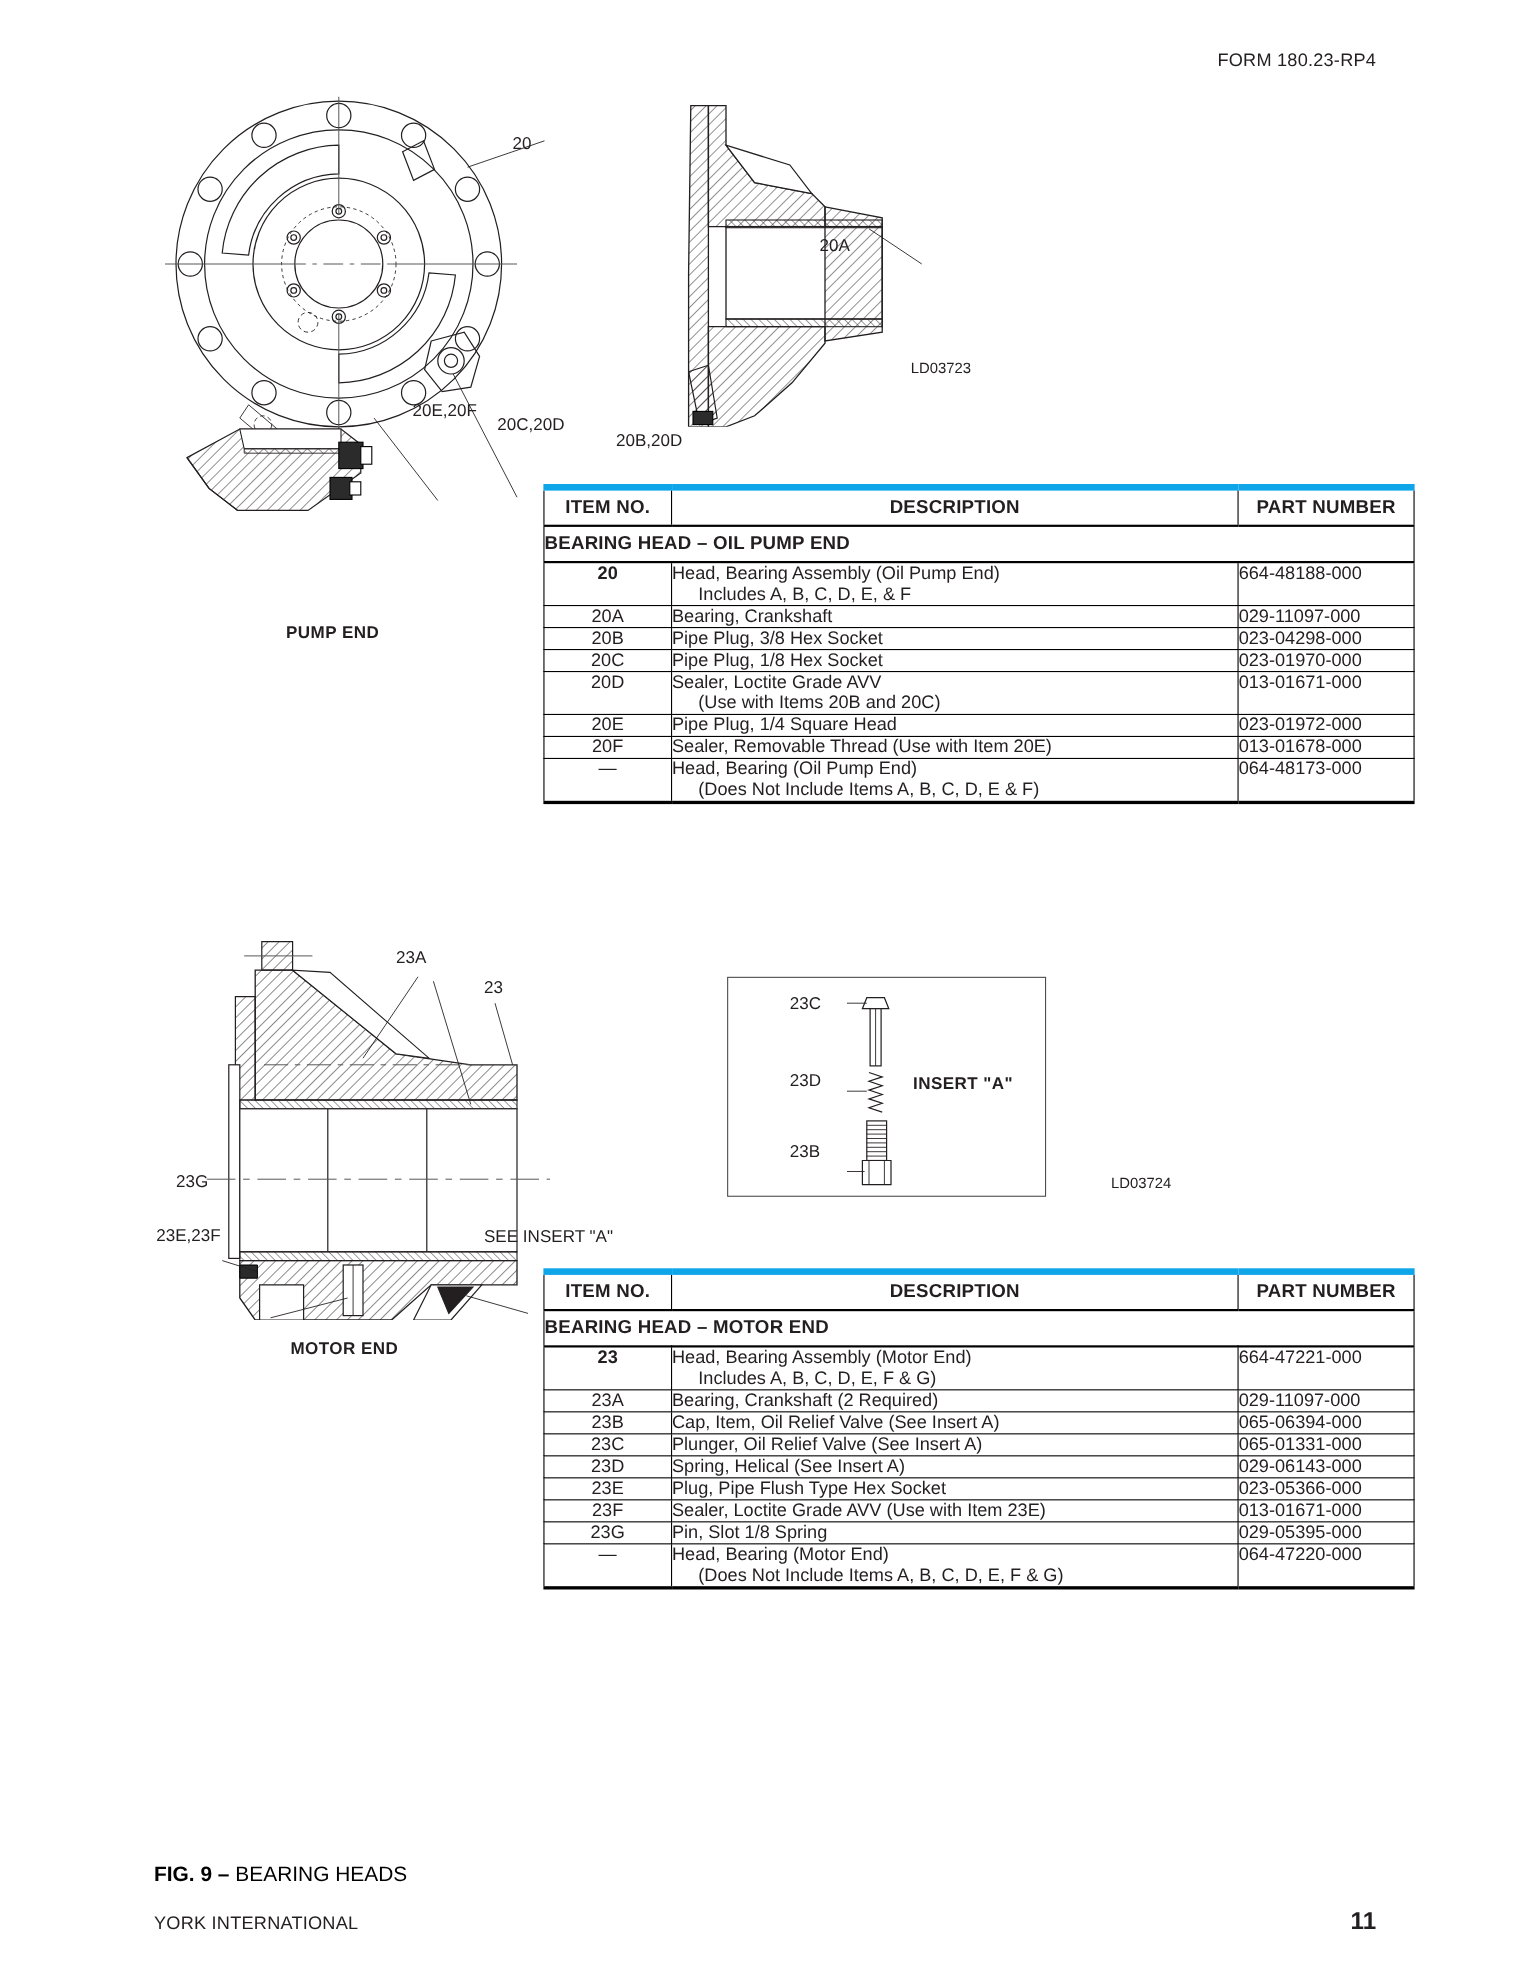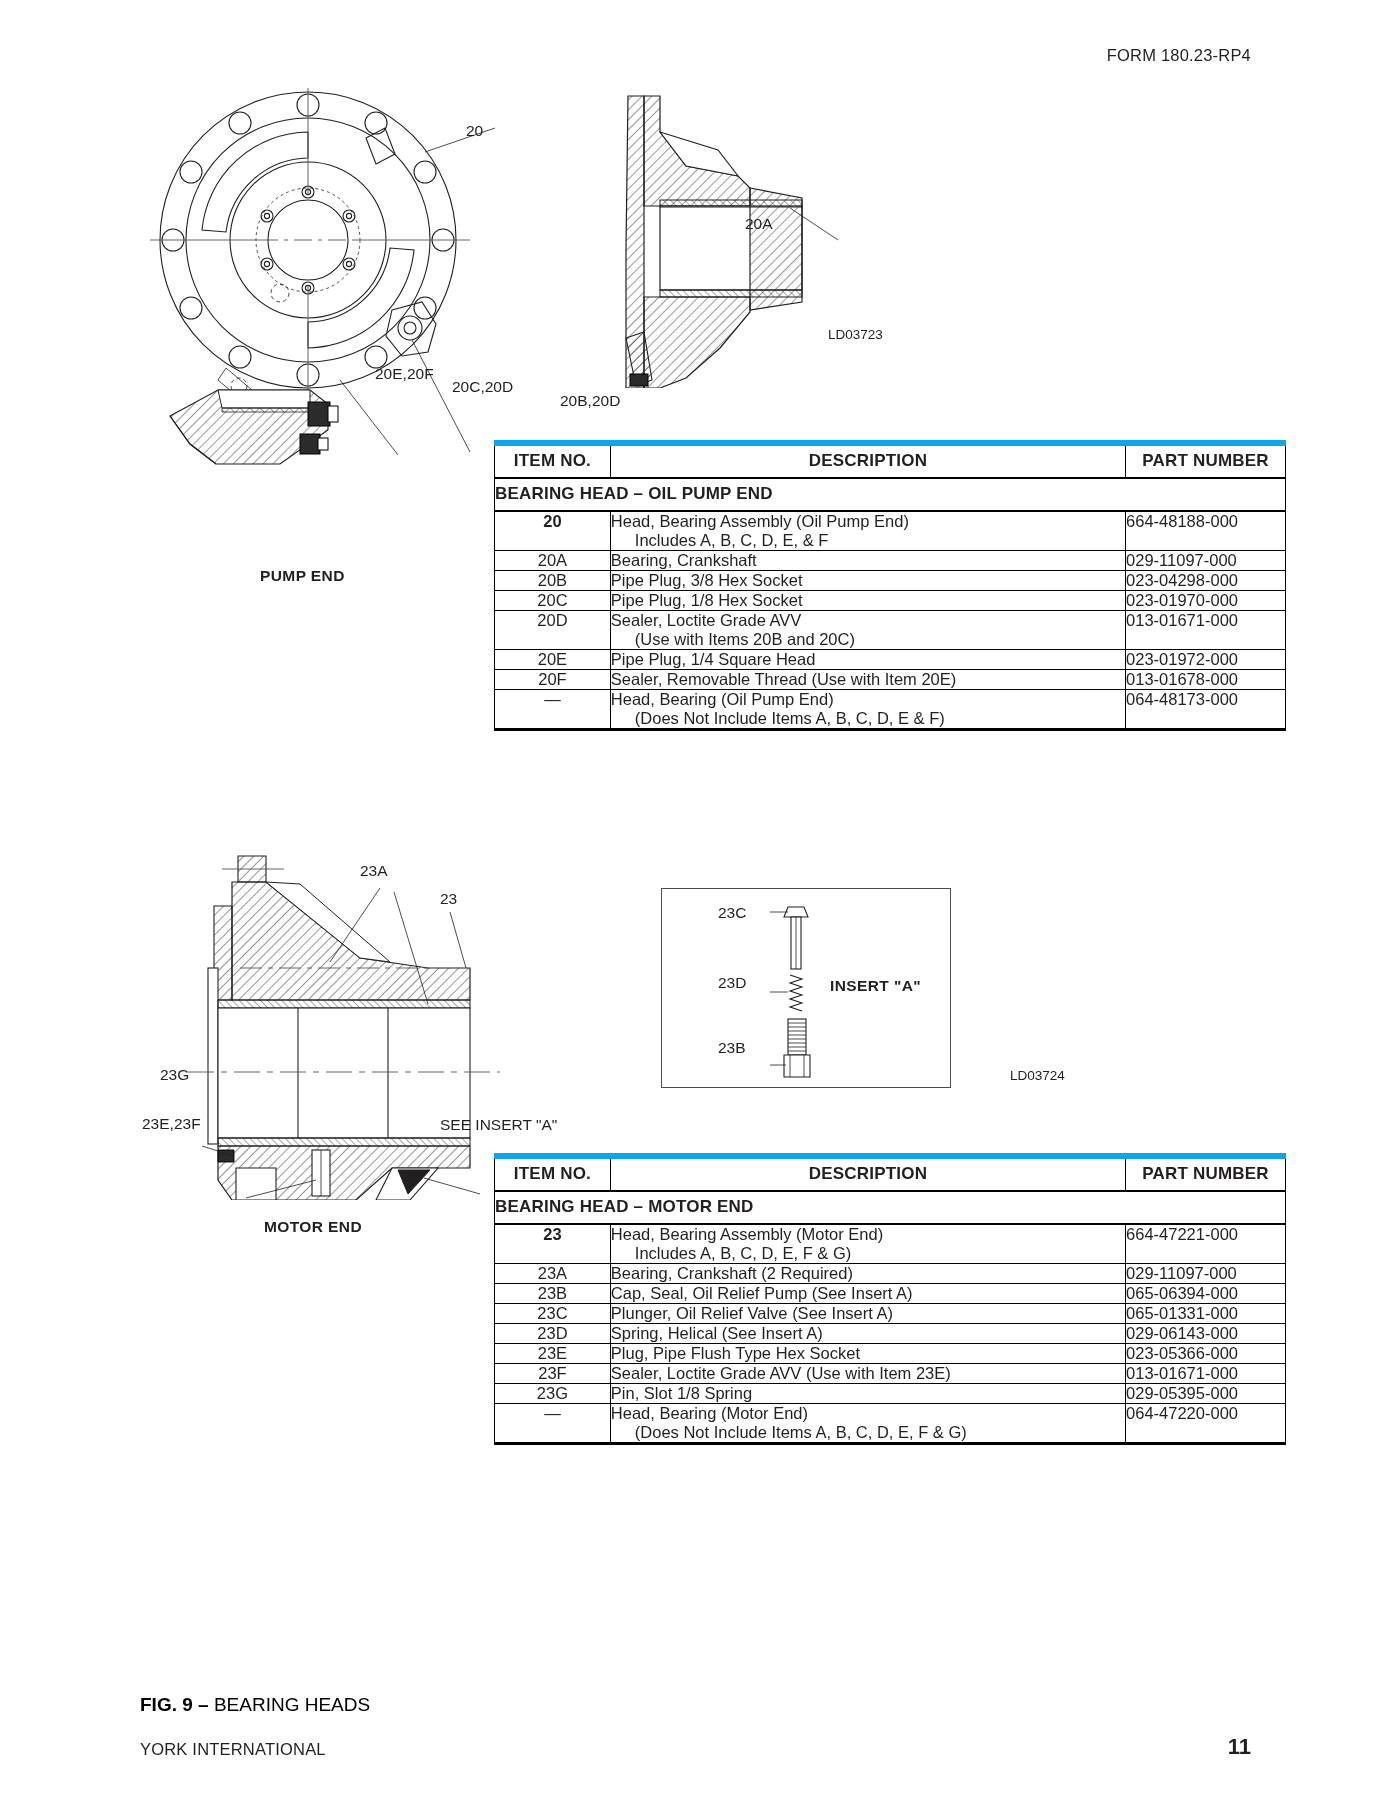--- a/index.html
+++ b/index.html
@@ -461,21 +461,21 @@
     <tr>
       <td class="cell-item">23A</td>
       <td class="cell-desc">
         <span>Bearing, Crankshaft (2 Required)</span>
       </td>
       <td class="cell-part">029-11097-000</td>
     </tr>
     <tr>
       <td class="cell-item">23B</td>
       <td class="cell-desc">
-        <span>Cap, Seal, Oil Relief Pump (See Insert A)</span>
+        <span>Cap, Item, Oil Relief Valve (See Insert A)</span>
       </td>
       <td class="cell-part">065-06394-000</td>
     </tr>
     <tr>
       <td class="cell-item">23C</td>
       <td class="cell-desc">
         <span>Plunger, Oil Relief Valve (See Insert A)</span>
       </td>
       <td class="cell-part">065-01331-000</td>
     </tr>

